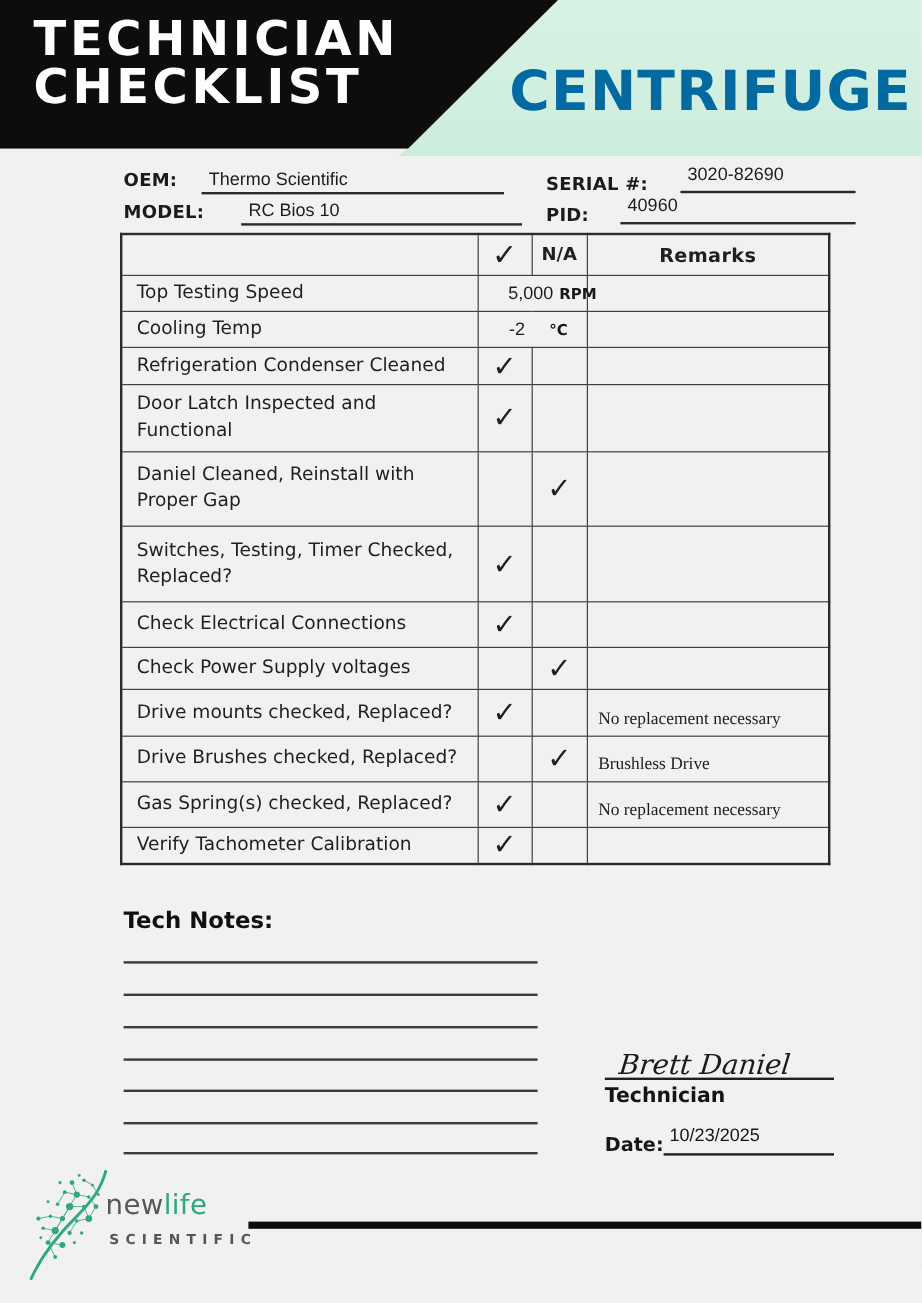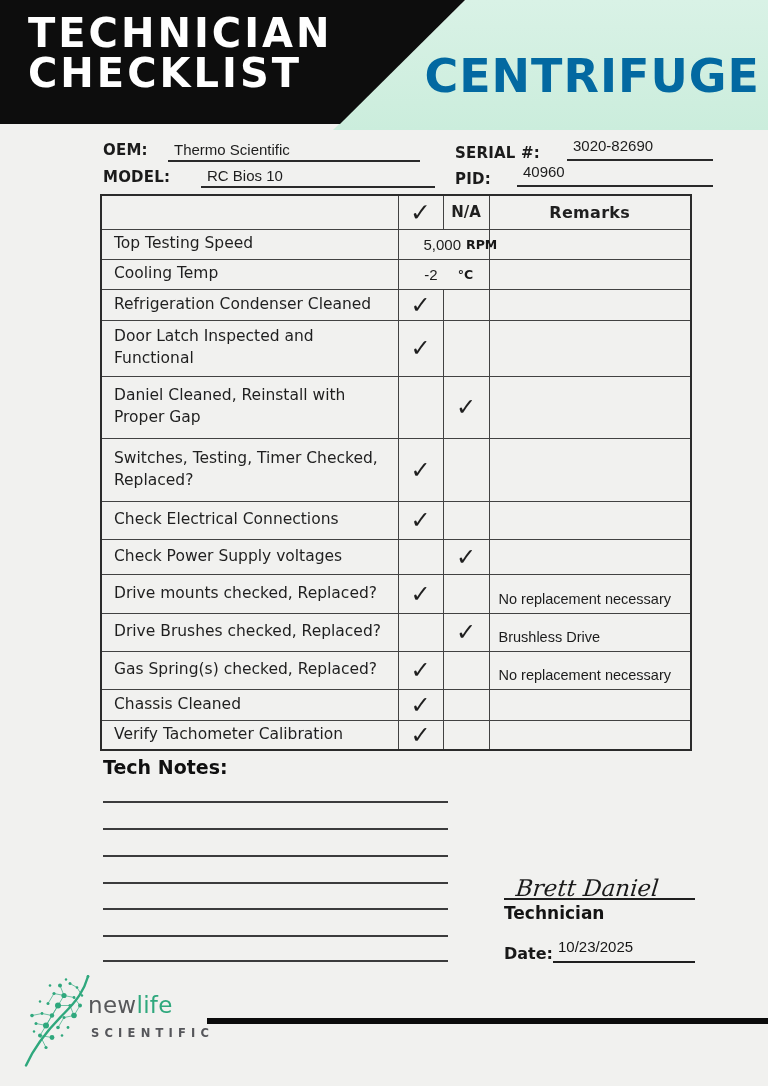--- a/index.html
+++ b/index.html
@@ -32,21 +32,21 @@
   th.h-check{font-size:25px;font-weight:700;}
   th.h-na{font-size:15px;font-weight:600;}
   th.h-remarks{font-size:16px;font-weight:600;letter-spacing:.3px;}
   td.c-label{padding:3px 6px 3px 12px;font-size:15.5px;line-height:1.4;vertical-align:middle;}
   td.c-check{text-align:center;vertical-align:middle;font-size:24px;font-weight:400;}
   td.c-value{vertical-align:middle;}
   td.c-value .cell-inner{display:flex;align-items:center;}
   .measure-val{flex:1;text-align:right;font-family:"Liberation Sans",sans-serif;
     font-size:15px;padding-right:5px;color:#1c1c1c;padding-left:25px;}
   .measure-unit{width:46px;text-align:center;font-size:12.5px;font-weight:600;color:#181818;}
-  td.c-remark{vertical-align:bottom;font-family:Liberation Sans, sans-serif;
+  td.c-remark{vertical-align:bottom;font-family:Liberation Serif, serif;
     font-size:14.5px;color:#1c1c1c;padding:0 16px 5px 9px;line-height:1.15;}
   .checklist tbody tr:nth-child(1){height:30px;}
   .checklist tbody tr:nth-child(2){height:30px;}
   .checklist tbody tr:nth-child(3){height:31px;}
   .checklist tbody tr:nth-child(4){height:56px;}
   .checklist tbody tr:nth-child(5){height:62px;}
   .checklist tbody tr:nth-child(6){height:63px;}
   .checklist tbody tr:nth-child(7){height:38px;}
   .checklist tbody tr:nth-child(8){height:35px;}
   .checklist tbody tr:nth-child(9){height:39px;}
@@ -195,26 +195,20 @@
           <td class="c-label">Drive Brushes checked, Replaced?</td>
           <td class="c-check"></td>
           <td class="c-check">✓</td>
           <td class="c-remark">Brushless Drive</td>
         </tr>
         <tr>
           <td class="c-label">Gas Spring(s) checked, Replaced?</td>
           <td class="c-check">✓</td>
           <td class="c-check"></td>
           <td class="c-remark">No replacement necessary</td>
-        </tr>
-        <tr>
-          <td class="c-label">Chassis Cleaned</td>
-          <td class="c-check">✓</td>
-          <td class="c-check"></td>
-          <td class="c-remark"></td>
         </tr>
         <tr>
           <td class="c-label">Verify Tachometer Calibration</td>
           <td class="c-check">✓</td>
           <td class="c-check"></td>
           <td class="c-remark"></td>
         </tr>
       </tbody>
   </table>
 

